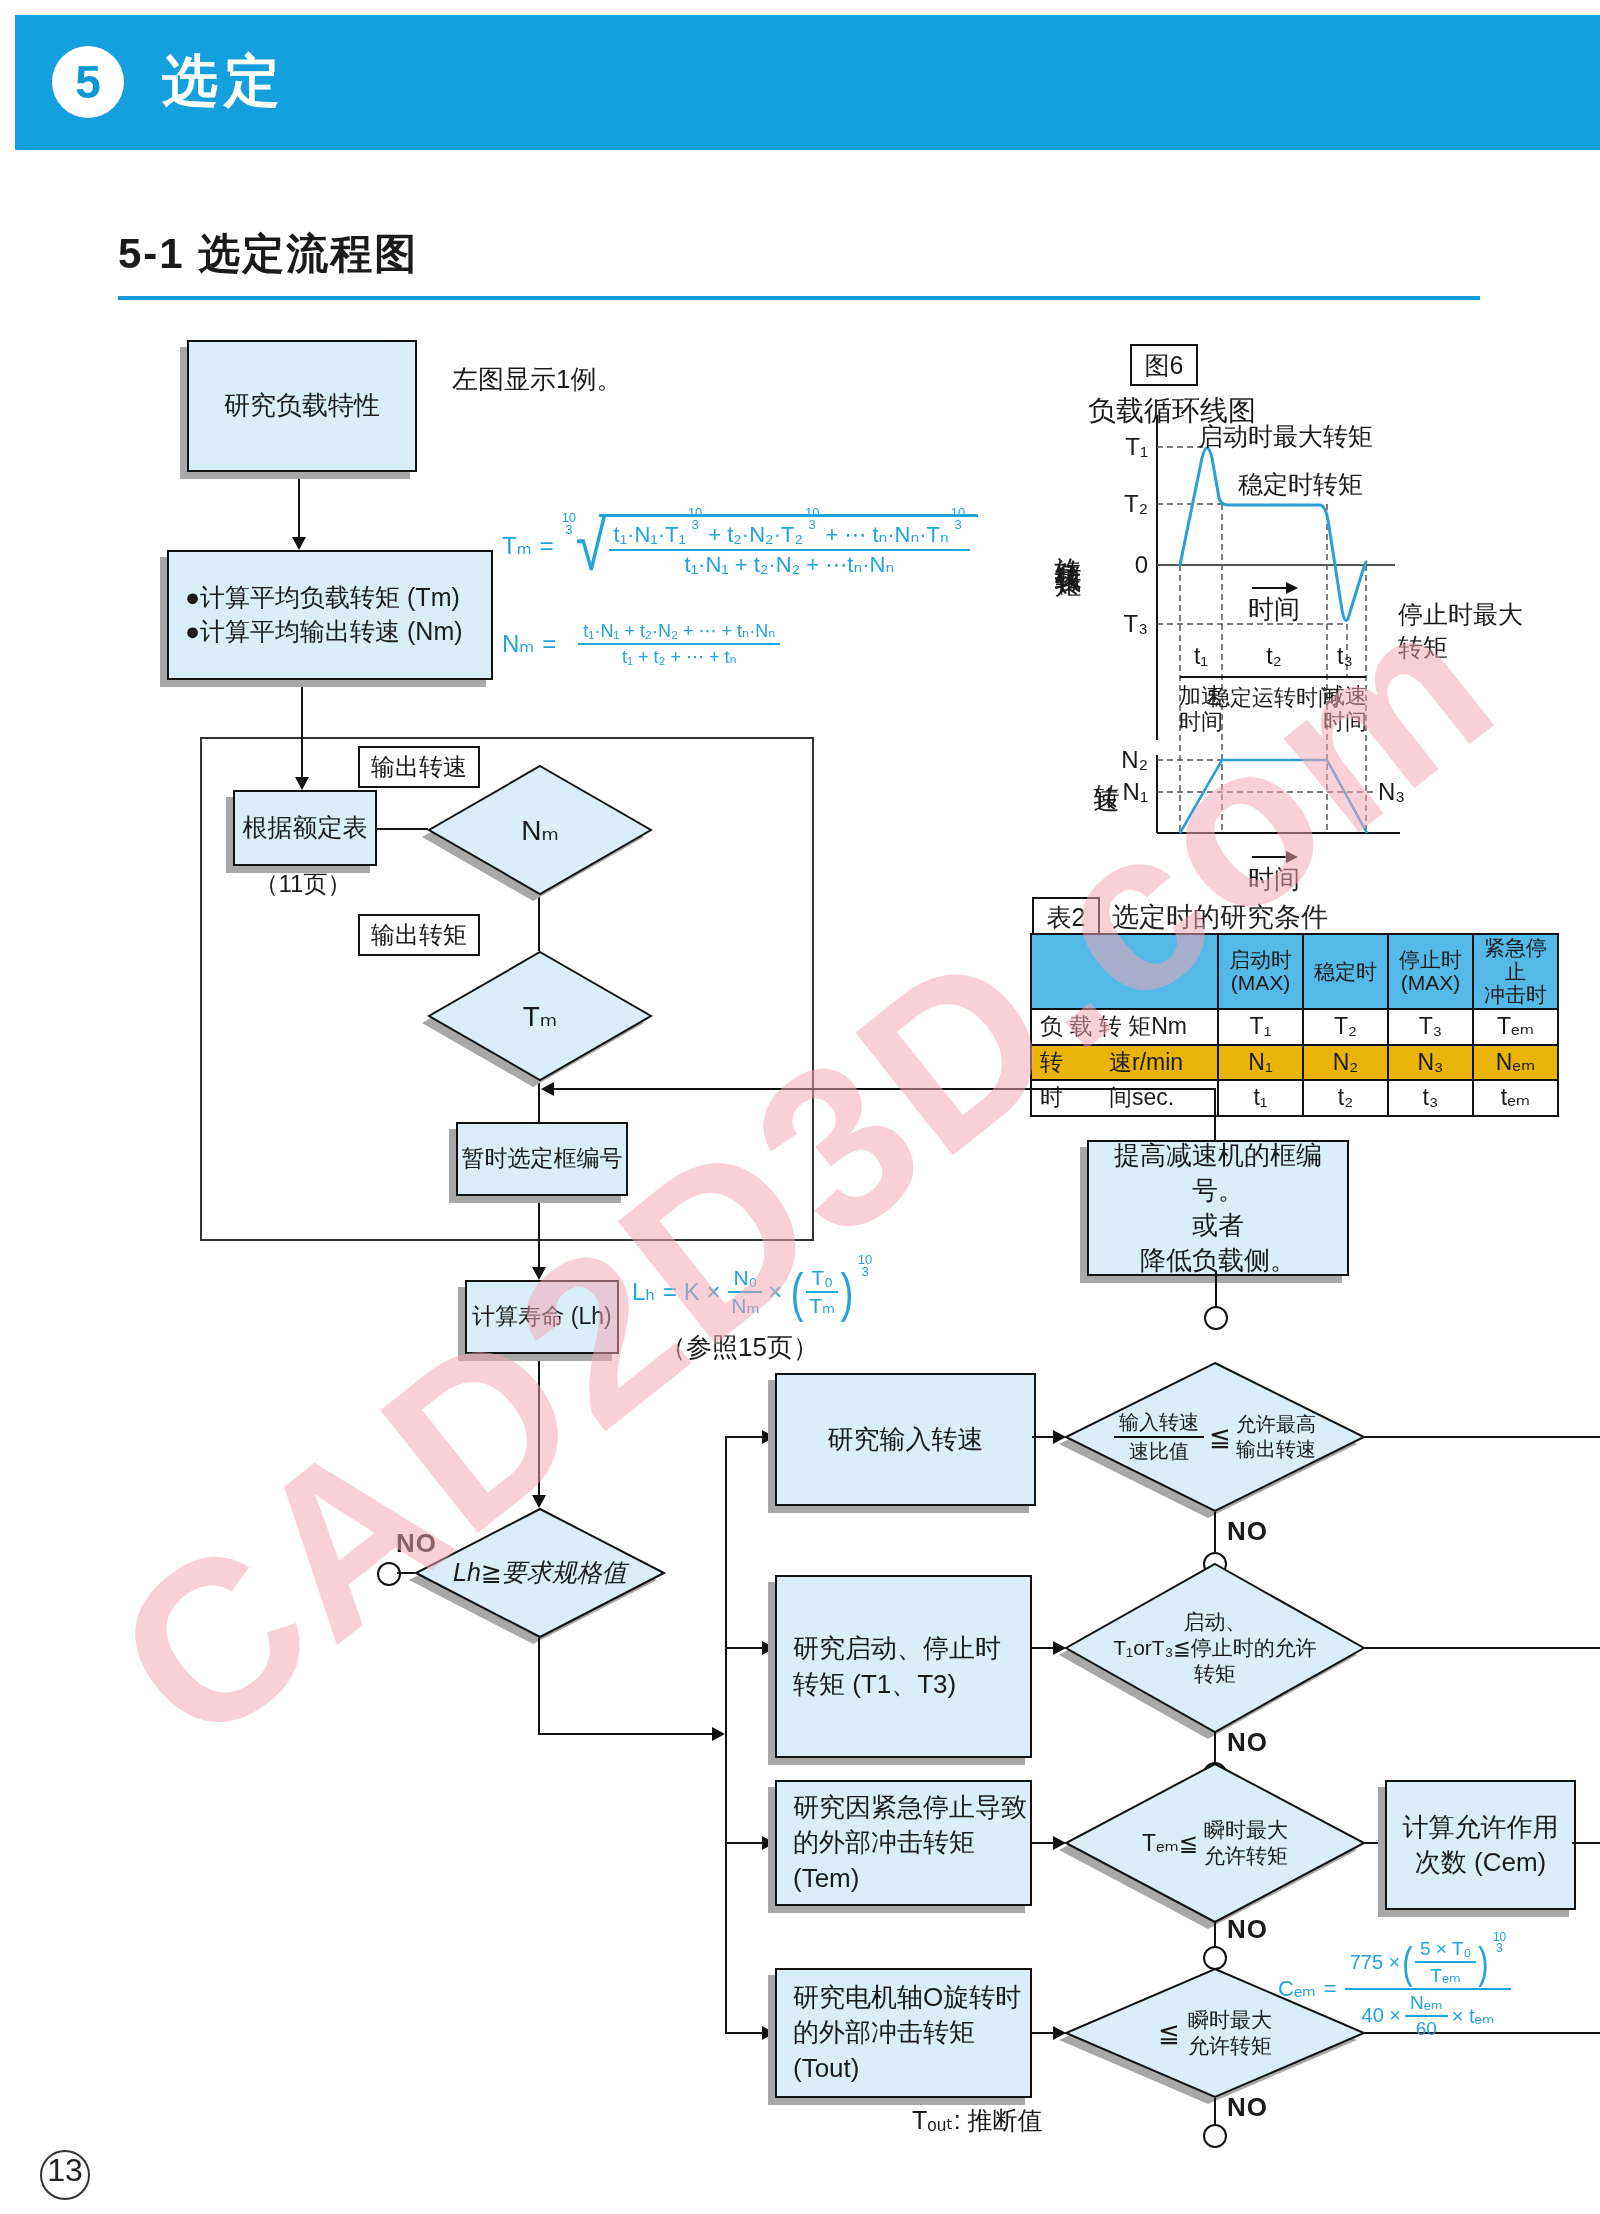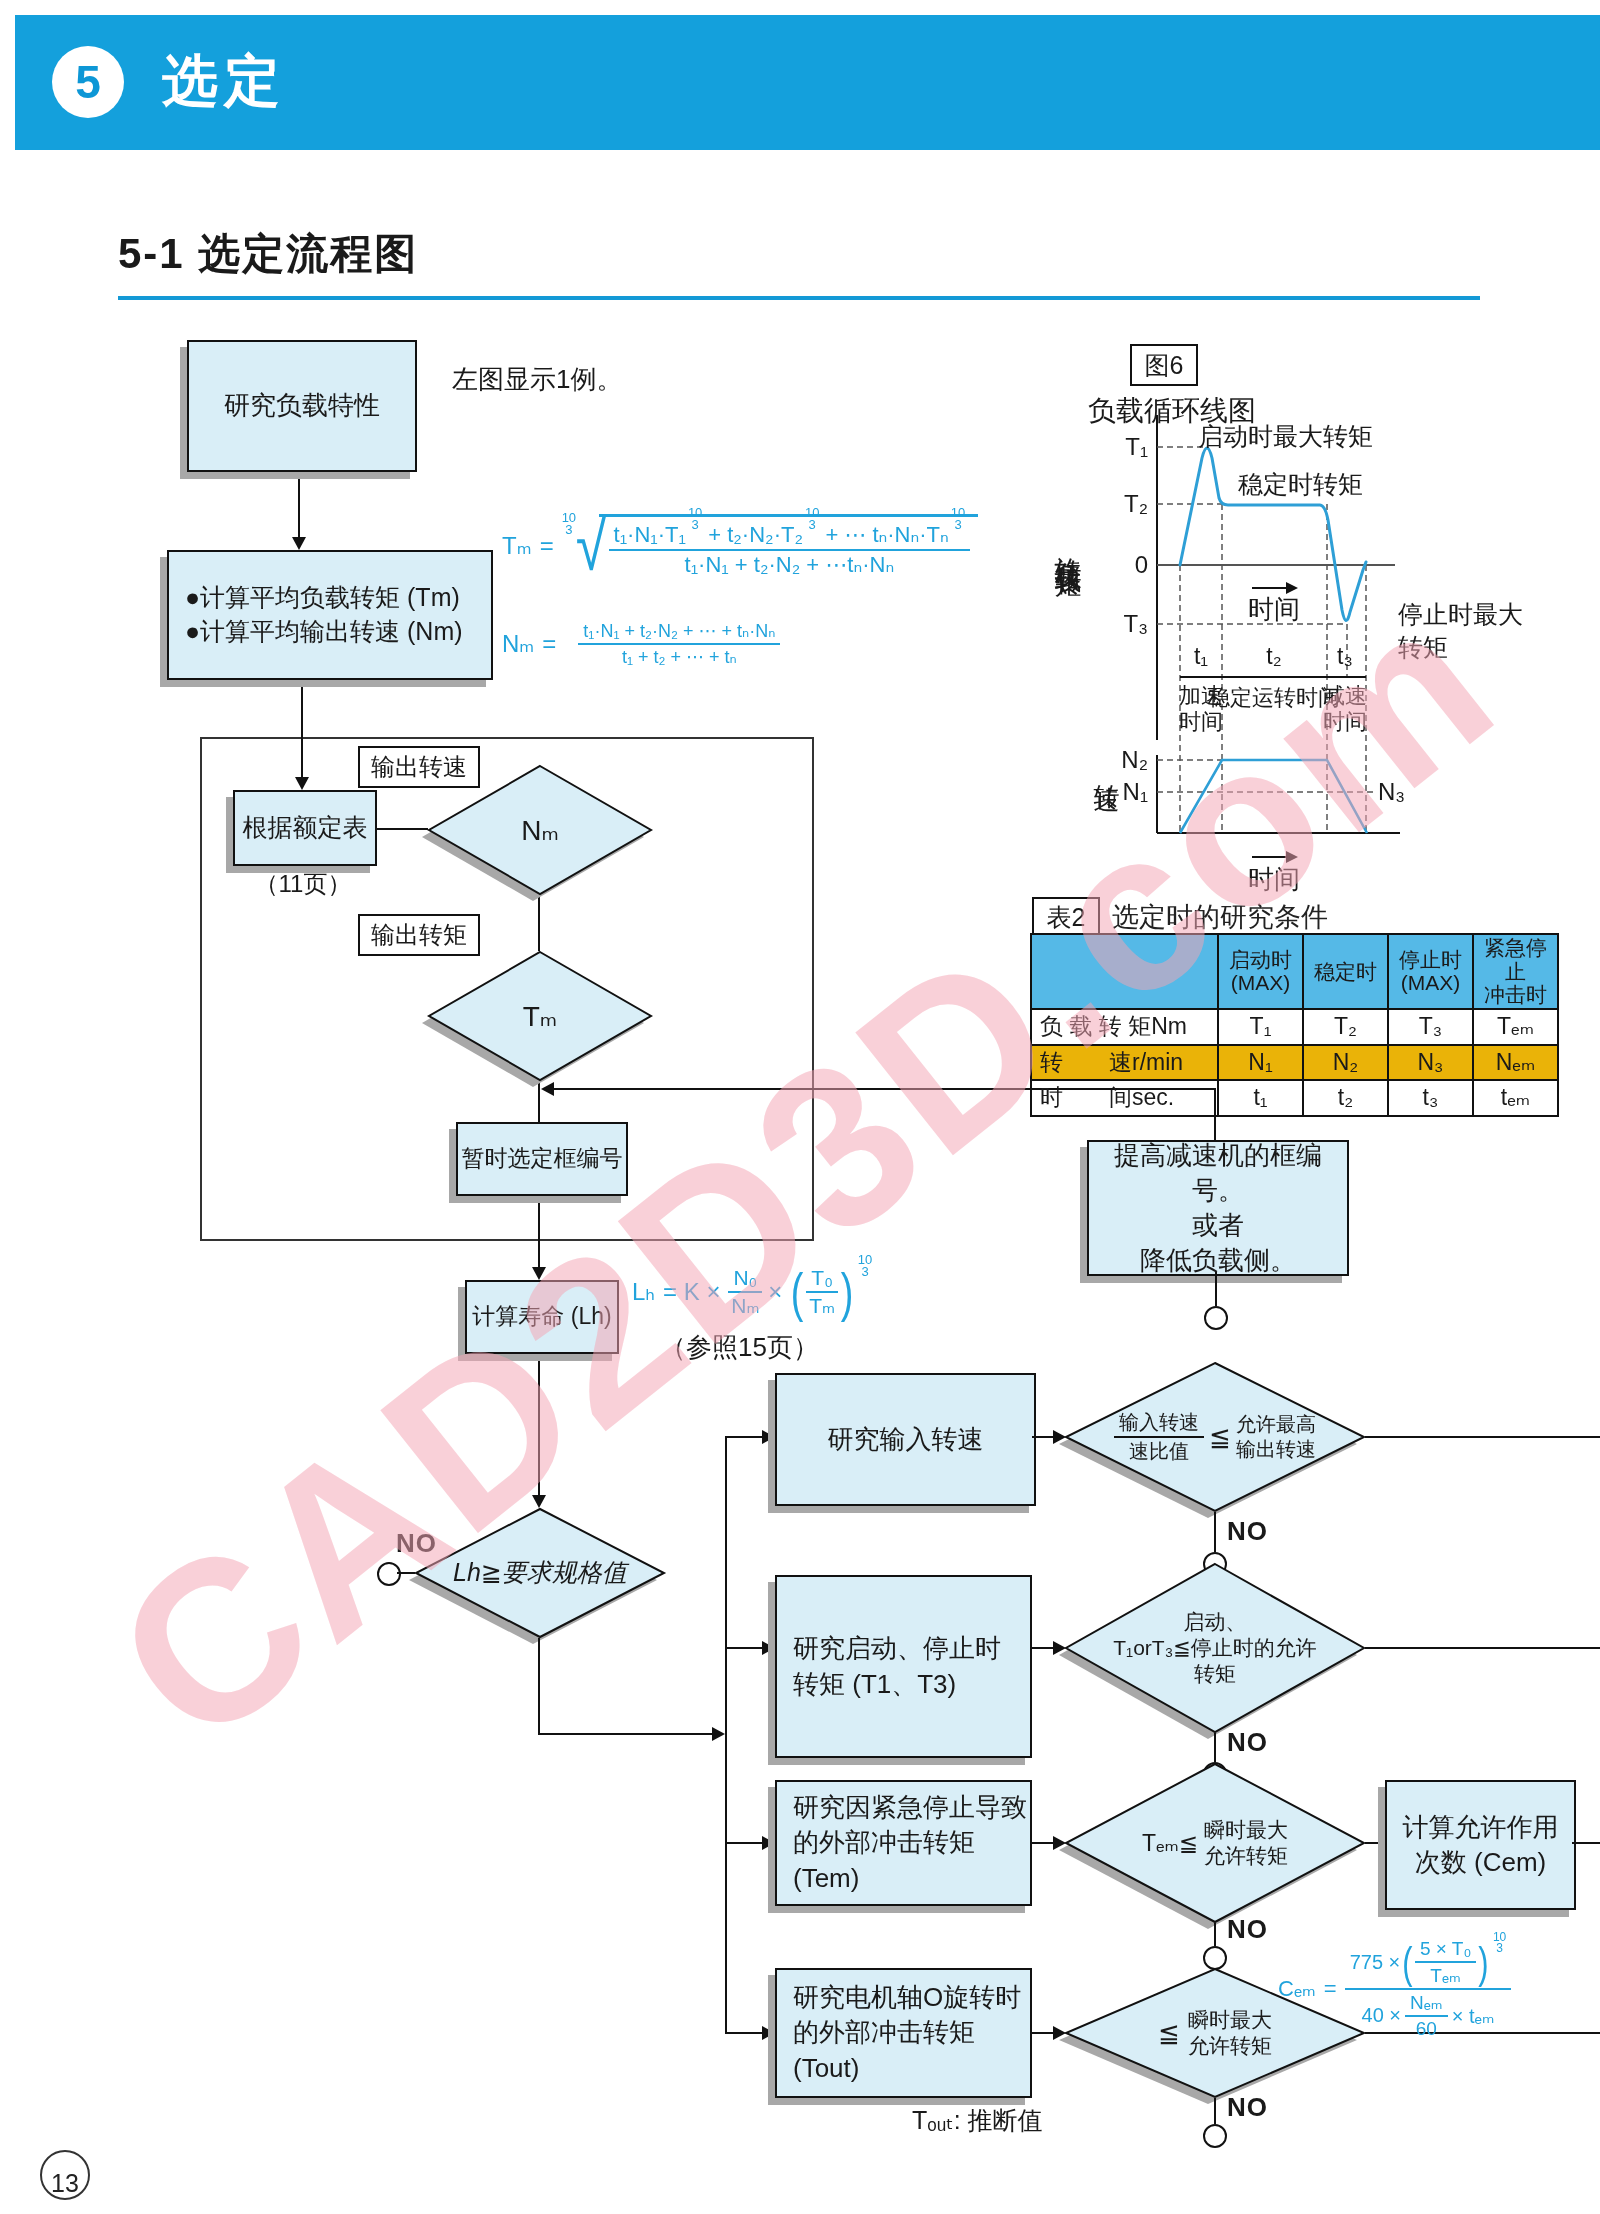--- a/index.html
+++ b/index.html
@@ -54,21 +54,21 @@
   #t2 table{border-collapse:collapse;}
   #t2 td,#t2 th{border:2px solid #111;font-weight:normal;}
   #t2 th{background:#55B9E7;font-size:21px;line-height:1.12;}
   #t2 .lab{text-align:left;padding-left:8px;font-size:23px;}
   #t2 .cv{text-align:center;font-size:23px;}
   .tagbox{position:absolute;background:#fff;border:2px solid #111;display:flex;align-items:center;justify-content:center;font-size:25px;}
   
   #wm{left:150px;top:1563px;font-size:228px;font-weight:bold;letter-spacing:6px;color:rgba(243,164,181,.52);
       transform:rotate(-38.5deg);transform-origin:0 50%;white-space:nowrap;z-index:40;pointer-events:none;}
   #pagenum{left:40px;top:2150px;width:46px;height:46px;border:2.5px solid #333;border-radius:50%;
-      display:flex;align-items:flex-end;justify-content:center;font-size:25px;color:#222;}
+      display:flex;align-items:flex-start;justify-content:center;font-size:32px;color:#222;}
 </style>
 </head>
 <body>
 
 <div id="page">
 
   <div class="abs" id="hdrbar"></div>
   <div class="abs" id="hdrcircle">
       <span>5</span>
     </div>

